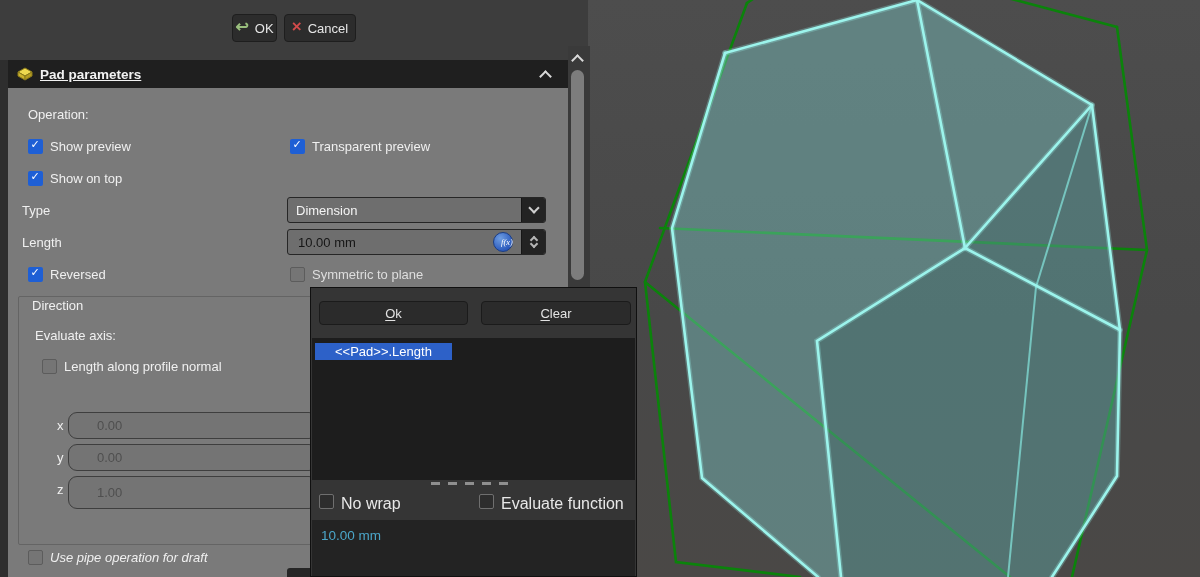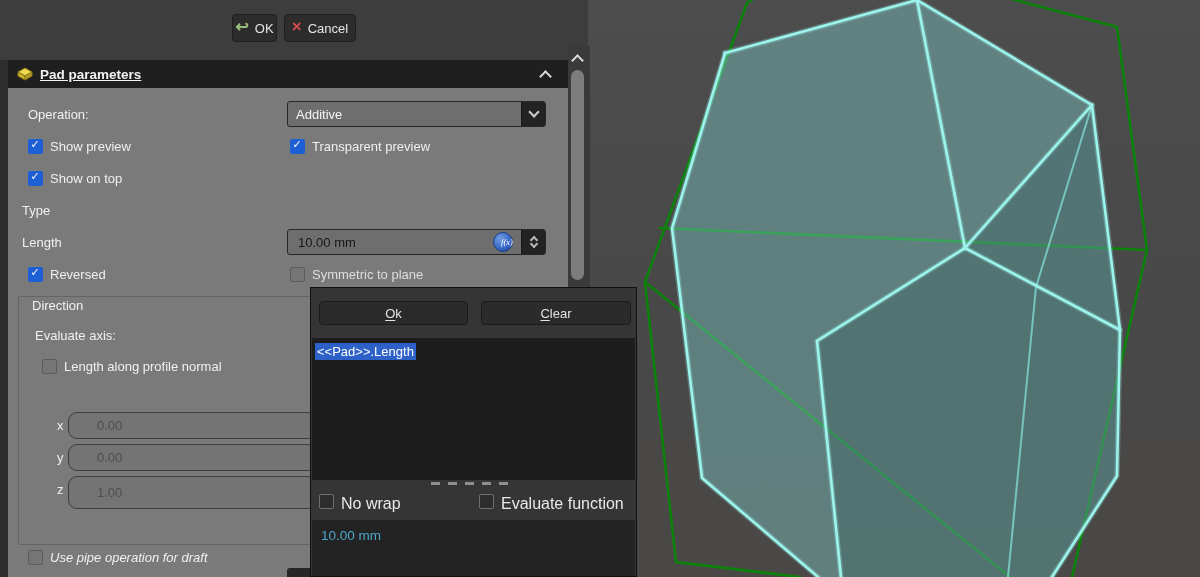--- a/index.html
+++ b/index.html
@@ -63,21 +63,21 @@
   #scroll-strip { position:absolute; left:568px; top:46px; width:22px; height:531px; background:#3a3a3a; }
   #scroll-thumb { position:absolute; left:3px; top:24px; width:13px; height:210px; background:#7d7d7d; border-radius:7px; }
 
   
   #formula-dialog { position:absolute; left:310px; top:287px; width:327px; height:290px;
                     background:#353535; border:1px solid #101010; }
   .dlgbtn { position:absolute; height:24px; background:#2b2b2b; border:1px solid #1b1b1b; border-radius:4px;
             color:#e3e3e3; font-size:13px; display:flex; align-items:center; justify-content:center; }
   #expr-area { position:absolute; left:1px; top:50px; width:323px; height:142px; background:#1d1d1d; }
   #expr-text { position:absolute; left:3px; top:5px; background:#2d61c8; color:#ffffff; font-size:13px;
-               padding:1px 2px; }
+               padding:1px 20px; }
   #splitter-dashes { position:absolute; left:120px; top:194px; width:85px; height:3px;
       background:repeating-linear-gradient(90deg,#8f8f8f 0 9px,transparent 9px 17px); }
   #result-area { position:absolute; left:1px; top:232px; width:323px; height:56px; background:#232323; }
   #result-text { position:absolute; left:9px; top:8px; color:#4ba6c9; font-size:13.5px; }
   .dlg-lbl { position:absolute; color:#e8e8e8; font-size:16px; white-space:nowrap; }
 
   
   .ok-glyph { color:#9abf7d; font-size:16px; font-weight:bold; line-height:14px; transform:translateY(-1px); }
   .x-glyph { color:#d24b4b; font-size:17px; font-weight:bold; line-height:14px; transform:translateY(-1px); }
   u { text-underline-offset:2px; }
@@ -146,35 +146,35 @@
         <svg width="18" height="16" style="margin-left:8px">
           <polygon points="2,6 9,2 16,6 9,10" fill="#efd94f" stroke="#8a7a1a" stroke-width="1"></polygon>
           <polygon points="2,6 9,10 9,14 2,10" fill="#cdb32e" stroke="#8a7a1a" stroke-width="1"></polygon>
           <polygon points="16,6 9,10 9,14 16,10" fill="#b59c22" stroke="#8a7a1a" stroke-width="1"></polygon>
         </svg>
         <span class="title">Pad parameters</span>
         <span class="chev-up-big" style="position:absolute; right:18px; top:12px;"></span>
       </div>
 
       <span class="lbl" style="left:20px; top:47px;">Operation:</span>
-      <div class="combo" style="left:279px; top:41px; width:259px; height:26px;">
-        <span>Additive</span>
-        <span class="arrowbox">
-          <span class="chev-down"></span>
-        </span>
-      </div>
 
       <span class="cb checked" style="left:20px; top:79px;"></span>
       <span class="lbl" style="left:42px; top:79px;">Show preview</span>
       <span class="cb checked" style="left:282px; top:79px;"></span>
       <span class="lbl" style="left:304px; top:79px;">Transparent preview</span>
       <span class="cb checked" style="left:20px; top:111px;"></span>
       <span class="lbl" style="left:42px; top:111px;">Show on top</span>
 
       <span class="lbl" style="left:14px; top:143px;">Type</span>
+      <div class="combo" style="left:279px; top:137px; width:259px; height:26px;">
+        <span>Dimension</span>
+        <span class="arrowbox">
+          <span class="chev-down"></span>
+        </span>
+      </div>
 
       <span class="lbl" style="left:14px; top:175px;">Length</span>
       <div class="spin" style="left:279px; top:169px; width:259px; height:26px;">
         <span>10.00 mm</span>
         <span class="fx-badge" style="right:32px; top:2px;padding-left:8px;">f(x)</span>
         <span class="spinbox">
           <span class="chev-up-sm"></span>
           <span class="chev-dn-sm"></span>
         </span>
       </div>

